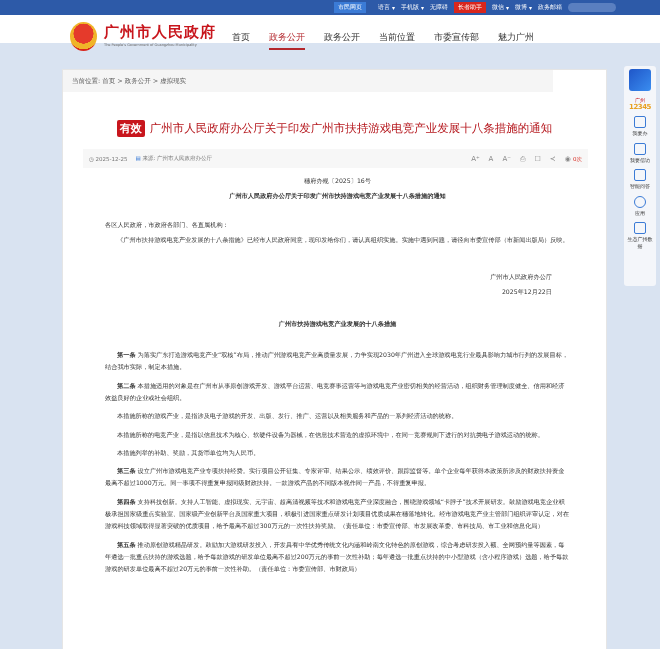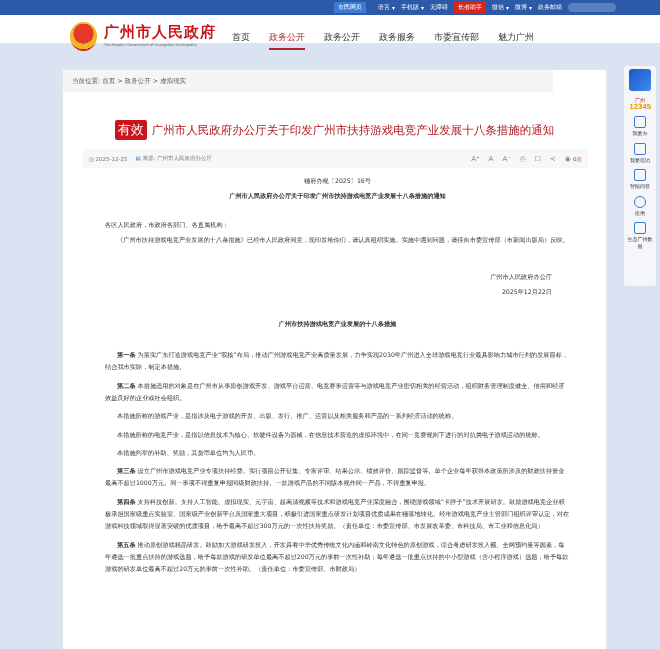--- a/index.html
+++ b/index.html
@@ -16,21 +16,21 @@
 .site-sub { position:absolute; left:104px; top:28px; font-size:3.5px; color:#666; white-space:nowrap; }
 .nav { position:absolute; left:232px; top:0; height:44px; display:flex; align-items:center; font-size:9px; color:#333; }
 .nav .nav-item { margin-right:19px; position:relative; height:44px; display:flex; align-items:center; }
 .nav .nav-item.active { color:#b3262c; }
 .nav .nav-item.active::after { content:""; position:absolute; left:0; right:0; bottom:9px; height:2px; background:#b3262c; }
 .search-btn { position:absolute; left:542px; top:13px; height:16px; padding:0 4px; display:flex; align-items:center; gap:3px; font-size:7px; background:#f3f3f3; border-radius:3px;margin-top:48px; }
 .search-btn svg { width:9px; height:9px; }
 .main { position:absolute; left:62px; top:69px; width:545px; height:600px; background:#fff; border:1px solid #e5e5e5; }
 .breadcrumb { position:absolute; left:0; top:0; width:490px; height:22px; background:#f5f5f5; display:flex; align-items:center; padding-left:9px; font-size:6.5px; color:#555; gap:2px; }
 .doc-title-row { position:absolute; left:0; top:50px; width:543px; display:flex; justify-content:center; align-items:center; gap:5px; }
-.badge { background:#c8161d; color:#fff; font-size:13px; padding:1px 3px; border-radius:2px; }
+.badge { background:#c8161d; color:#fff; font-size:11px; padding:1px 3px; border-radius:2px;font-weight:bold; }
 .doc-title { font-size:11.5px; color:#b5171d; white-space:nowrap; }
 .meta { position:absolute; left:20px; top:79px; width:505px; height:19px; background:#f7f7f7; display:flex; align-items:center; padding:0 6px; font-size:5.5px; color:#777; }
 .meta .meta-left { display:flex; align-items:center; gap:8px; }
 .meta .meta-right { margin-left:auto; display:flex; align-items:center; gap:9px; color:#888; font-size:7px; }
 .meta .views { color:#d9261c; font-size:5.5px; }
 .doc { position:absolute; left:42px; top:105px; width:465px; font-size:6.2px; color:#333; line-height:12.3px; }
 .doc .center { text-align:center; }
 .doc .bold { font-weight:bold; }
 .doc p { margin:0; }
 .doc .indent { text-indent:12px; }
@@ -70,21 +70,21 @@
 </div>
 
 <div class="header">
   <div class="logo"></div>
   <div class="site-title">广州市人民政府</div>
   <div class="site-sub">The People's Government of Guangzhou Municipality</div>
   <div class="nav">
     <div class="nav-item">首页</div>
     <div class="nav-item active">政务公开</div>
     <div class="nav-item">政务公开</div>
-    <div class="nav-item">政务服务</div>
+    <div class="nav-item">当前位置</div>
     <div class="nav-item">市委宣传部</div>
     <div class="nav-item">魅力广州</div>
   </div>
   <div class="search-btn">
     <span>搜索</span>
     <svg viewBox="0 0 10 10">
         <circle cx="4.2" cy="4.2" r="3" fill="none" stroke="#c8161d" stroke-width="1.2"></circle>
         <line x1="6.5" y1="6.5" x2="9" y2="9" stroke="#c8161d" stroke-width="1.2"></line>
       </svg>
   </div>

